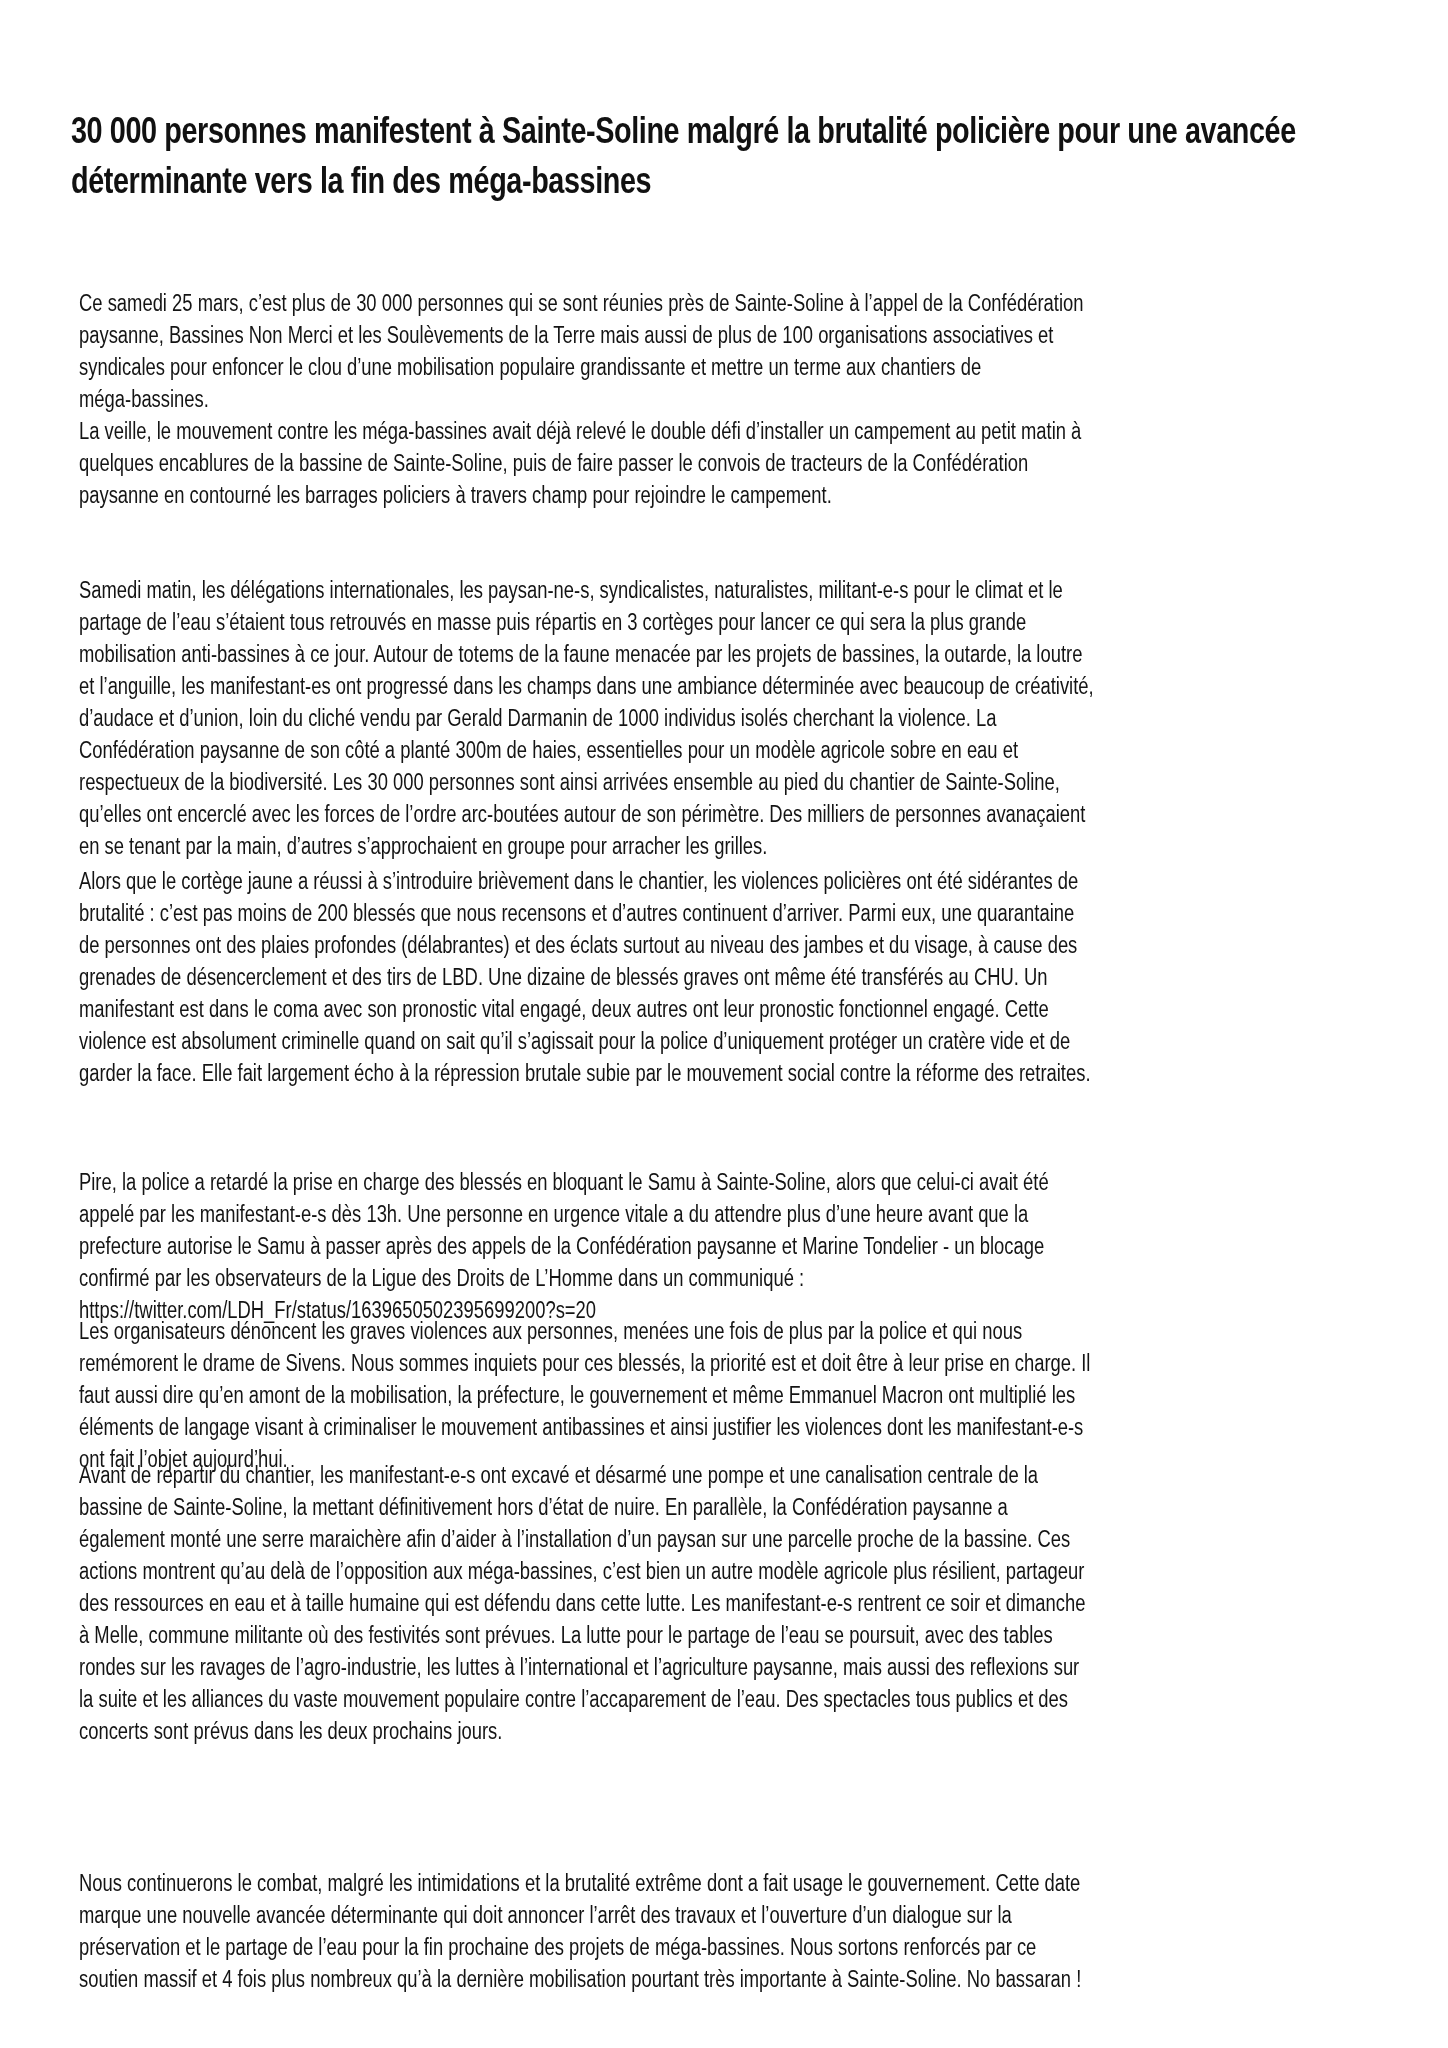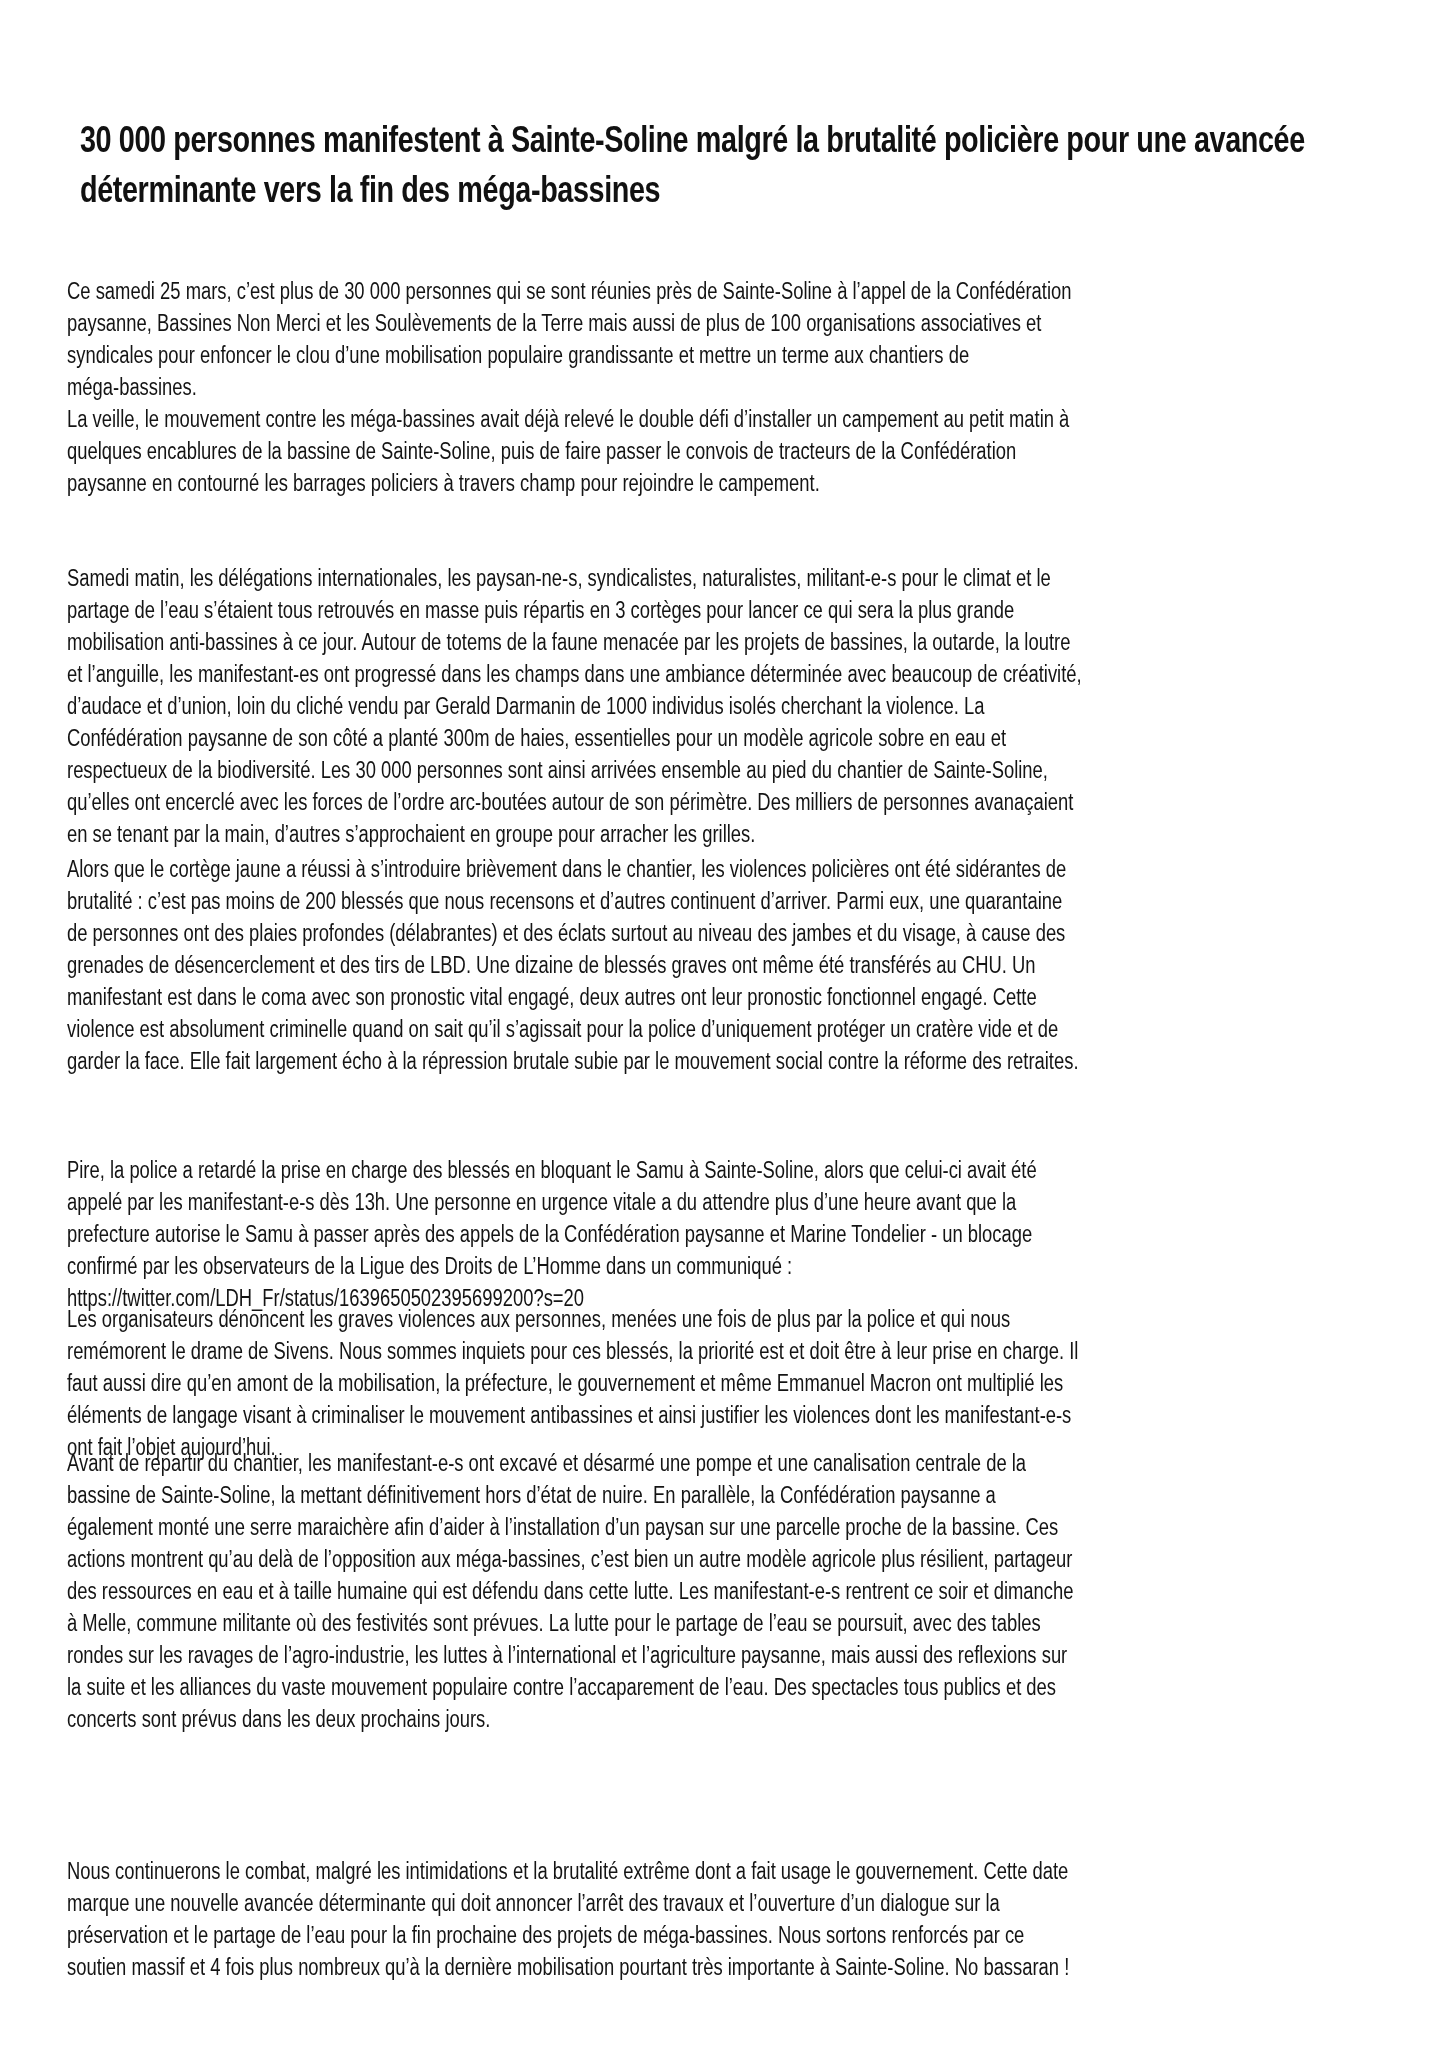--- a/index.html
+++ b/index.html
@@ -19,21 +19,21 @@
       left: 0; top: 0;
       width: 1448px;
       height: 2048px;
       background: #ffffff;
     }
     .title {
       position: absolute;
       left: 63px;
       top: 98px;
       width: 1330px;
-      margin: 17px;
+      margin: 8px;
     }
     .title-line {
       display: block;
       height: 50px;
       line-height: 50px;
       font-family: "Liberation Sans", sans-serif;
       font-weight: bold;
       font-size: 36px;
       color: #111111;
       white-space: nowrap;
@@ -43,21 +43,21 @@
     .body {
       position: absolute;
       left: 63px;
       top: 0;
       width: 1330px;
     }
     .para {
       position: absolute;
       left: 0;
       width: 1330px;
-      margin: 4px;
+      margin: 16px;
     }
     .line {
       display: block;
       height: 32px;
       line-height: 32px;
       font-family: "Liberation Sans", sans-serif;
       font-size: 23px;
       color: #141414;
       white-space: nowrap;
       transform-origin: left center;

